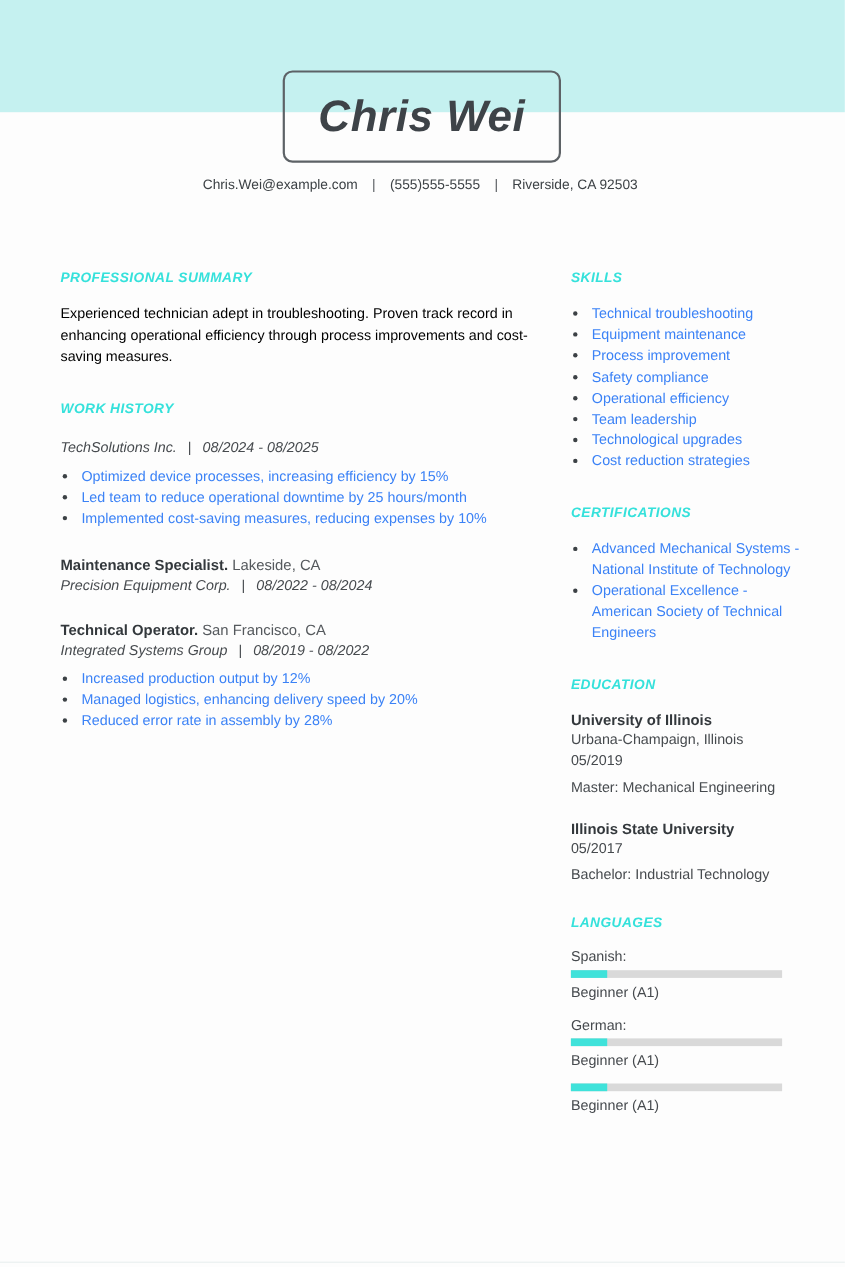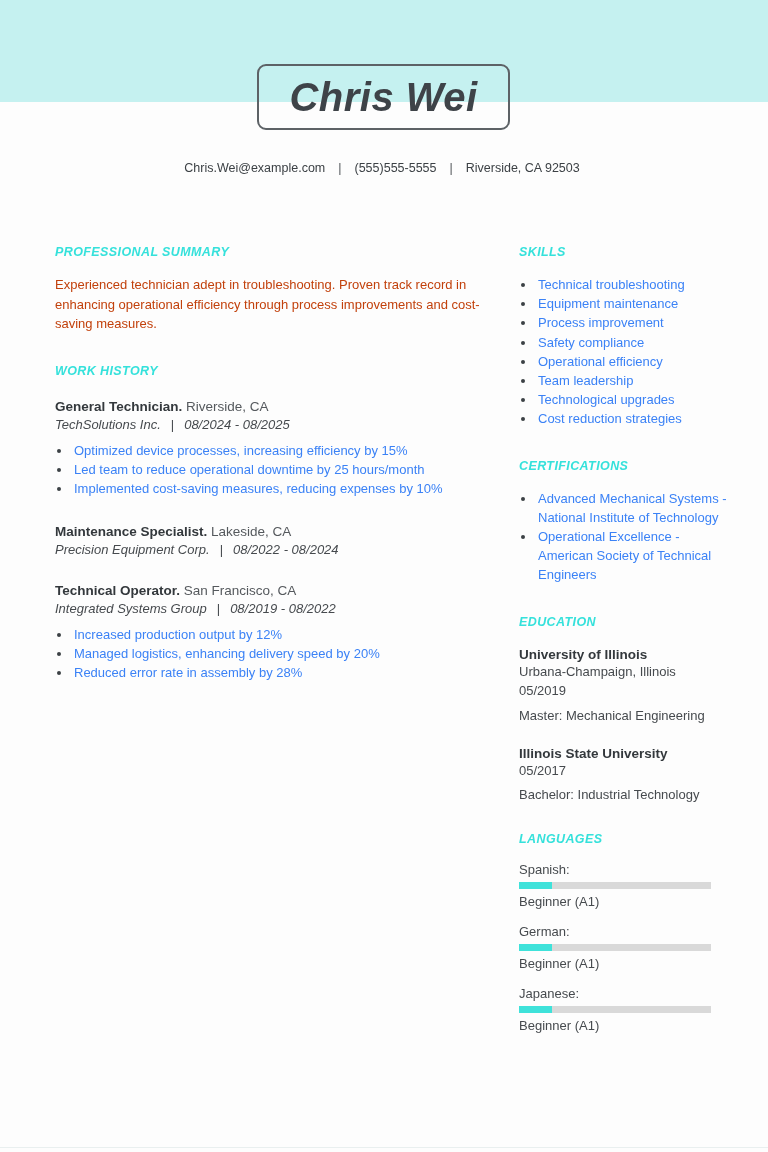--- a/index.html
+++ b/index.html
@@ -12,21 +12,21 @@
     position: relative;
     overflow: hidden;
   }
   .banner {
     position: absolute; top: 0; left: 0;
     width: 768px; height: 102px;
     background: #c5f1f0;
   }
   .name-box {
     position: absolute; left: 257px; top: 64px;
-    width: 253px; height: 66px;
+    width: 253px; height: 84px;
     border: 2px solid #5d6266;
     border-radius: 9px;
     display: flex; align-items: center; justify-content: center;
     background: transparent;
   }
   .name-box h1 {
     margin: 0;
     font-size: 40px;
     font-style: italic;
     font-weight: bold;
@@ -60,21 +60,21 @@
     font-weight: bold;
     letter-spacing: 0.4px;
   }
   .section { margin-top: 30px; }
   .section.first { margin-top: 0; }
 
   p.summary {
     margin: 16px 0 0 0;
     font-size: 13px;
     line-height: 19.5px;
-    color: #c2410c;
+    color: #000000;
   }
 
   .job { margin-top: 21px; }
   .job + .job { margin-top: 26px; }
   .job-title-line { font-size: 13.5px; color: #55595d; }
   .job-title { font-weight: bold; color: #33383c; }
   .job-meta {
     margin-top: 3px;
     font-style: italic;
     font-size: 13px;
@@ -136,24 +136,20 @@
 
     <div class="section first">
       <h2 class="section-heading">PROFESSIONAL SUMMARY</h2>
       <p class="summary">Experienced technician adept in troubleshooting. Proven track record in enhancing operational efficiency through process improvements and cost-saving measures.</p>
     </div>
 
     <div class="section">
       <h2 class="section-heading">WORK HISTORY</h2>
 
       <div class="job">
-        <div class="job-title-line">
-          <span class="job-title">General Technician.</span>
-          <span class="job-loc">Riverside, CA</span>
-        </div>
         <div class="job-meta">
           <span>TechSolutions Inc.</span><span class="pipe">|</span><span>08/2024 - 08/2025</span>
         </div>
         <ul class="bullets">
           <li>Optimized device processes, increasing efficiency by 15%</li>
           <li>Led team to reduce operational downtime by 25 hours/month</li>
           <li>Implemented cost-saving measures, reducing expenses by 10%</li>
         </ul>
       </div>
 
@@ -238,21 +234,20 @@
 
       <div class="lang">
         <div class="lang-name">German:</div>
         <div class="lang-bar">
           <div class="lang-fill" style="width: 17%;"></div>
         </div>
         <div class="lang-level">Beginner (A1)</div>
       </div>
 
       <div class="lang">
-        <div class="lang-name">Japanese:</div>
         <div class="lang-bar">
           <div class="lang-fill" style="width: 17%;"></div>
         </div>
         <div class="lang-level">Beginner (A1)</div>
       </div>
     </div>
 
   </div>
 </div>
 

